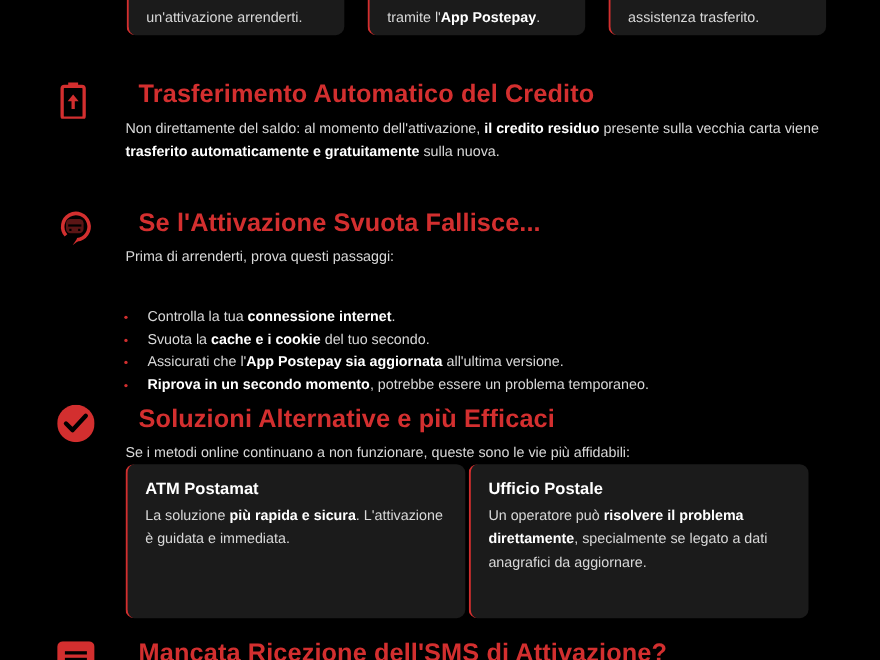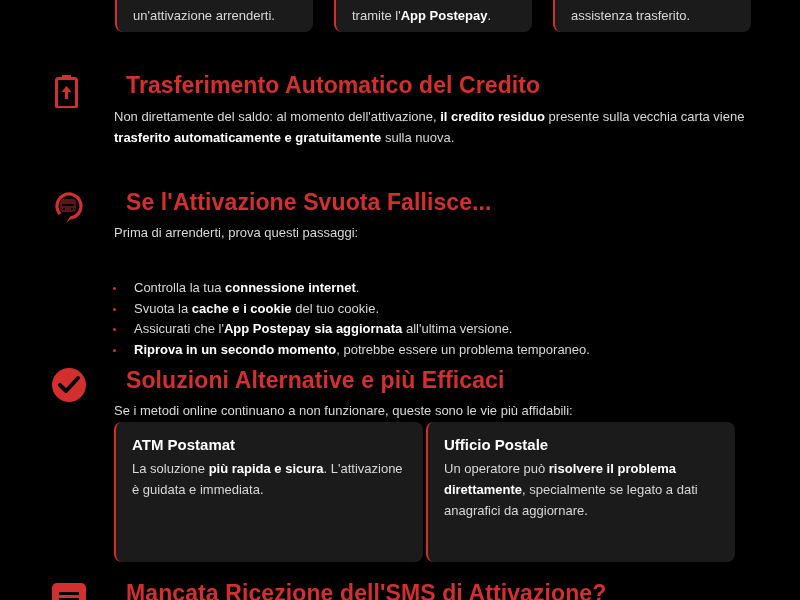--- a/index.html
+++ b/index.html
@@ -64,21 +64,21 @@
   <path d="M18 27 L14 33 L19 29 Z" fill="#d32f2f"></path>
   <rect x="8" y="9" width="16" height="13" rx="4" fill="#5a1515"></rect>
   <rect x="10" y="14" width="12" height="2" fill="#000"></rect>
   <rect x="11" y="18" width="2" height="2" fill="#000"></rect>
   <rect x="19" y="18" width="2" height="2" fill="#000"></rect>
 </svg>
 <div class="section-title" style="top:189px;">Se l'Attivazione Svuota Fallisce...</div>
 <p class="section-text" style="top:222px;">Prima di arrenderti, prova questi passaggi:</p>
 <ul class="steps" style="top:243px;margin-top:35px;">
   <li><span>Controlla la tua </span><b>connessione internet</b><span>.</span></li>
-  <li><span>Svuota la </span><b>cache e i cookie</b><span> del tuo cookie.</span></li>
+  <li><span>Svuota la </span><b>cache e i cookie</b><span> del tuo secondo.</span></li>
   <li><span>Assicurati che l'</span><b>App Postepay sia aggiornata</b><span> all'ultima versione.</span></li>
   <li><span></span><b>Riprova in un secondo momento</b><span>, potrebbe essere un problema temporaneo.</span></li>
 </ul>
 
 <svg class="section-icon" style="top:368px;" viewBox="0 0 34 34">
   <circle cx="17" cy="17" r="17" fill="#d32f2f"></circle>
   <path d="M8 17 L14 23 L26 10" fill="none" stroke="#000" stroke-width="4" stroke-linecap="round" stroke-linejoin="round"></path>
 </svg>
 <div class="section-title" style="top:367px;">Soluzioni Alternative e più Efficaci</div>
 <p class="section-text" style="top:400px;">Se i metodi online continuano a non funzionare, queste sono le vie più affidabili:</p>

